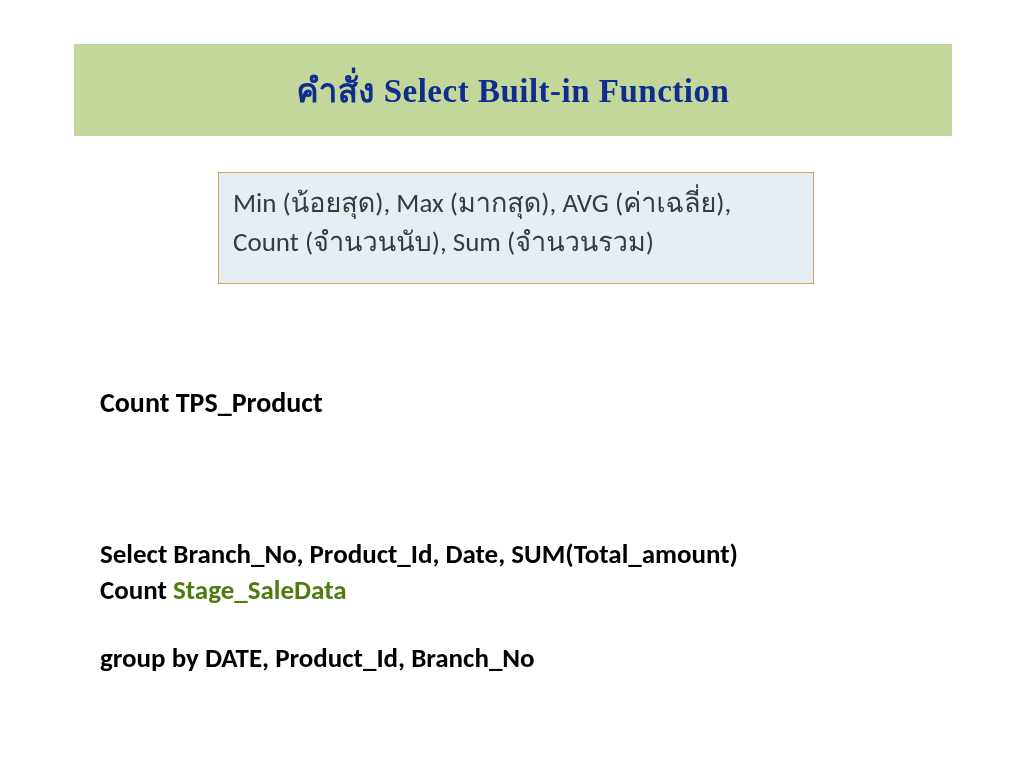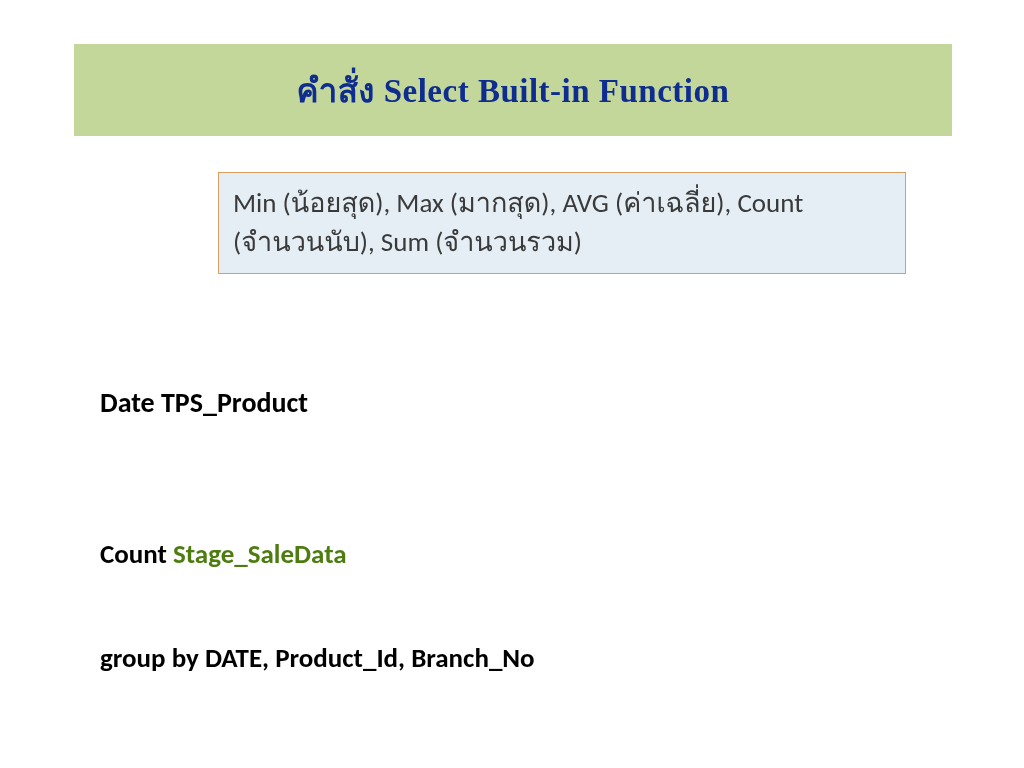--- a/index.html
+++ b/index.html
@@ -26,24 +26,24 @@
     font-family: "Times New Roman", serif;
     font-weight: bold;
     font-size: 33px;
     color: #0e2d8f;
     letter-spacing: 0.5px;
   }
   .info-box {
     position: absolute;
     top: 172px;
     left: 218px;
-    width: 688px;
+    width: 596px;
     border: 1px solid #d8a060;
     background: #e4eef4;
-    padding: 10px 14px 12px 14px;
+    padding: 10px 14px 22px 14px;
   }
   .info-text {
     font-size: 27px;
     color: #3a3a3a;
     line-height: 1.45;
   }
   .query1 {
     position: absolute;
     top: 384px;
     left: 100px;
@@ -78,20 +78,21 @@
 
 <div class="title-bar">
   <span class="title-text">คำสั่ง Select Built-in Function</span>
 </div>
 
 <div class="info-box">
   <div class="info-text">Min (น้อยสุด), Max (มากสุด), AVG (ค่าเฉลี่ย), Count (จำนวนนับ), Sum (จำนวนรวม)</div>
 </div>
 
 <div class="query1">
-  <div>Date TPS_Product</div>
+  <div>Count TPS_Product</div>
 </div>
 
 <div class="query2">
+  <div>Select Branch_No, Product_Id, Date, SUM(Total_amount)</div>
   <div><span>Count </span><span class="red">Stage_SaleData</span></div>
 </div>
 
 <div class="query3">group by DATE, Product_Id, Branch_No</div>
 
 </body></html>

